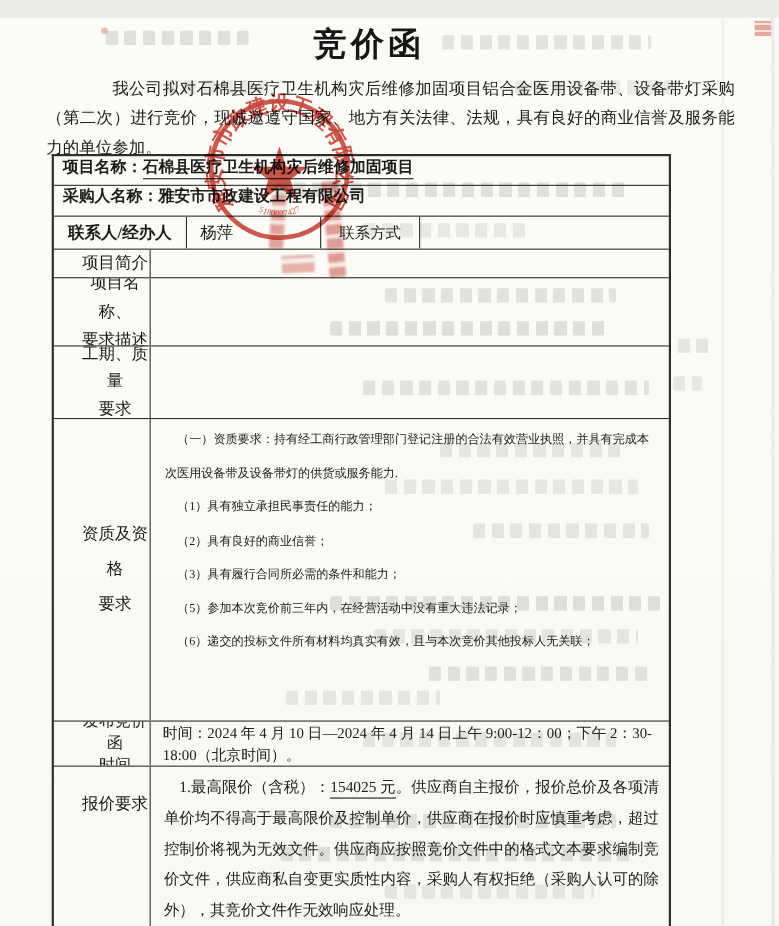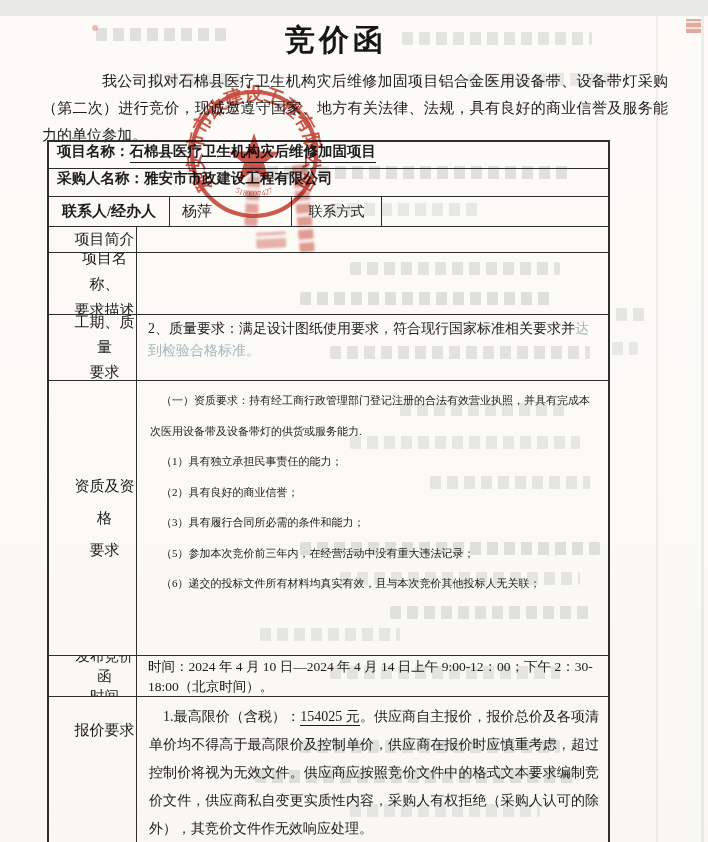--- a/index.html
+++ b/index.html
@@ -138,21 +138,20 @@
         <span>要求描述</span>
       </div>
     </div>
 
     <div class="t-row h66">
       <div class="t-label lh25">
         <span>工期、质量</span>
         <span>要求</span>
       </div>
       <div class="t-cell cell-sched">
-        <div><span>2、质量要求：满足设计图纸使用要求，符合现行国家标准相关要求并</span><span class="faded">达到检验合格标准。</span></div>
       </div>
     </div>
 
     <div class="t-row h275">
       <div class="t-label lh32">
         <span>资质及资格</span>
         <span>要求</span>
       </div>
       <div class="t-cell cell-qual">
         <div class="qual-item">（一）资质要求：持有经工商行政管理部门登记注册的合法有效营业执照，并具有完成本次医用设备带及设备带灯的供货或服务能力.</div>

